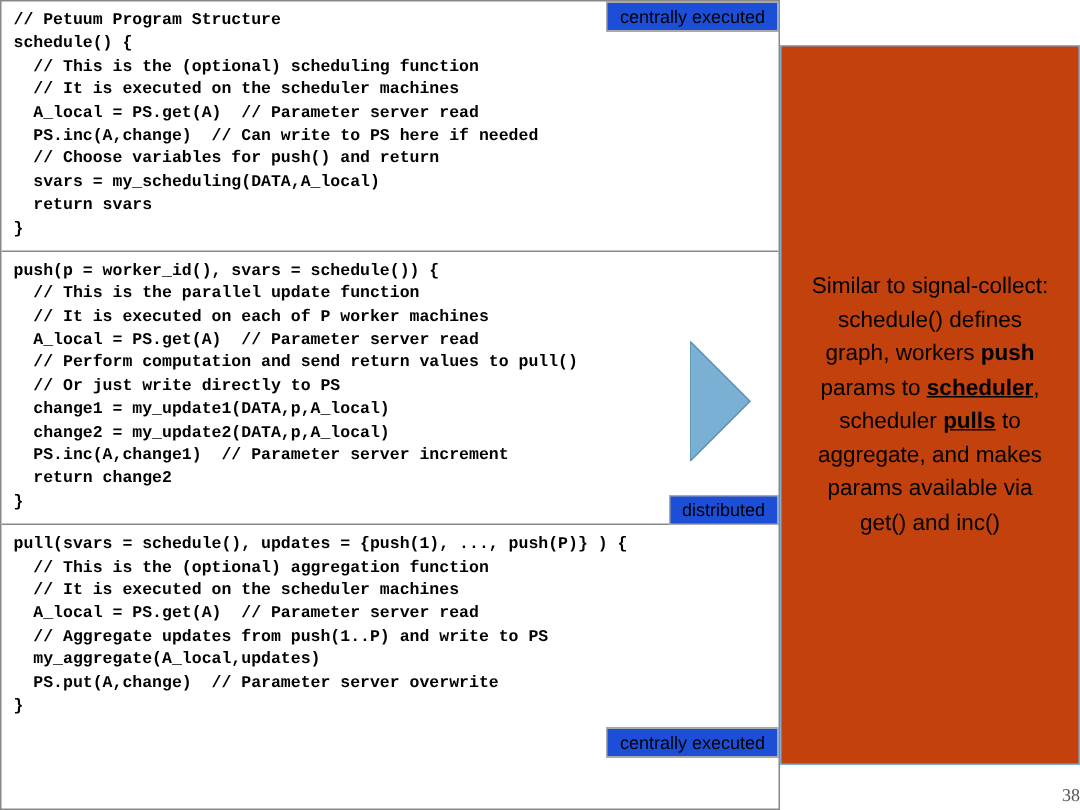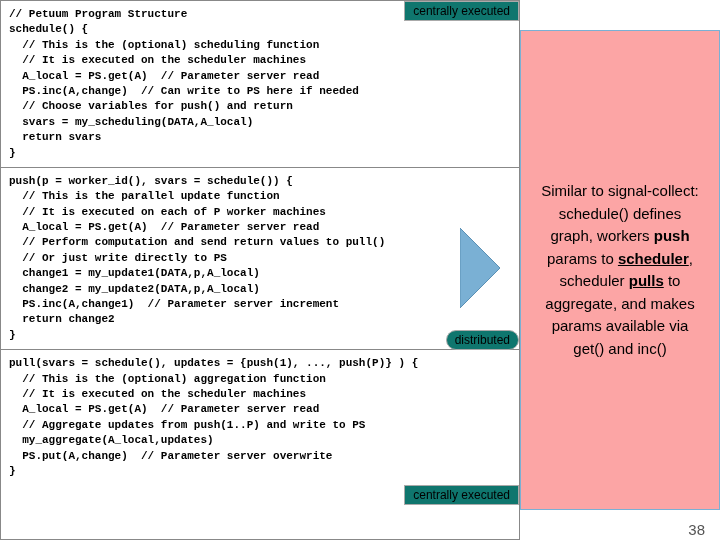--- a/index.html
+++ b/index.html
@@ -47,50 +47,49 @@
       font-size: 11px;
       color: #000;
       white-space: pre;
       line-height: 1.4;
       font-weight: bold;
     }
 
     
     .badge {
       position: absolute;
-      background: #0f766e;
+      background: #1d4ed8;
       border: 1px solid #aaa;
       font-family: Arial, sans-serif;
       font-size: 12px;
       color: #000;
       padding: 2px 8px;
       z-index: 10;
     }
 
     .badge-top {
       top: 0;
       right: 0;
     }
 
     .badge-middle {
       bottom: -1px;
       right: 0;
-      border-radius: 10px;
     }
 
     .badge-bottom {
       bottom: 0;
       right: 0;
     }
 
     
     .info-panel {
       width: 200px;
       height: 480px;
-      background: #fca5a5;
+      background: #c2410c;
       border: 1px solid #7ab0d4;
       position: absolute;
       right: 0;
       top: 30px;
       display: flex;
       align-items: center;
       justify-content: center;
       padding: 15px;
       z-index: 5;
     }
@@ -109,24 +108,24 @@
 
     .info-text .underline-bold {
       font-weight: bold;
       text-decoration: underline;
     }
 
     
     .page-num {
       position: absolute;
       bottom: 2px;
-      right: 15px;
-      font-size: 15px;
+      right: 0;
+      font-size: 12px;
       color: #555;
-      font-family: Liberation Sans, sans-serif;
+      font-family: Liberation Serif, serif;
     }
   </style>
 </head>
 <body>
 
 <div class="main-container">
 
   <div class="code-panel">
 
     <div class="code-section" style="position:relative; padding-top: 6px; padding-bottom: 6px; min-height: 155px;">

